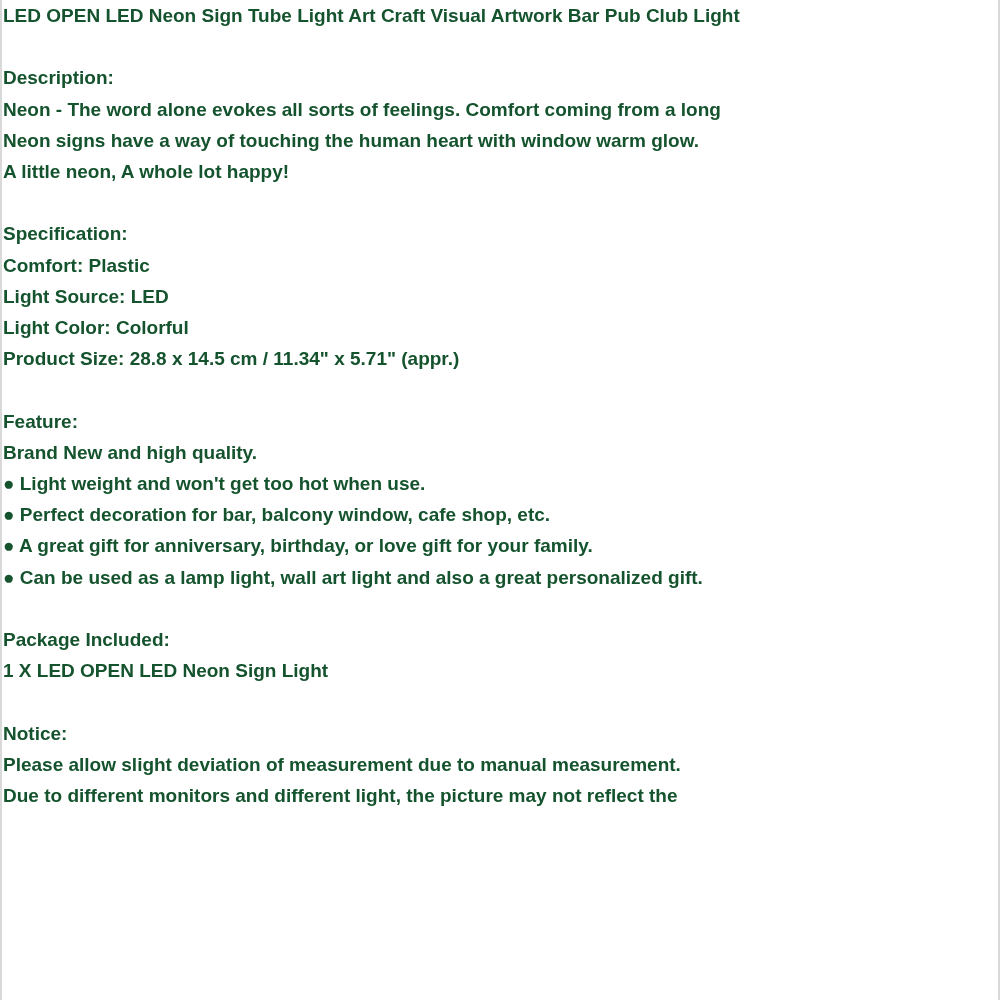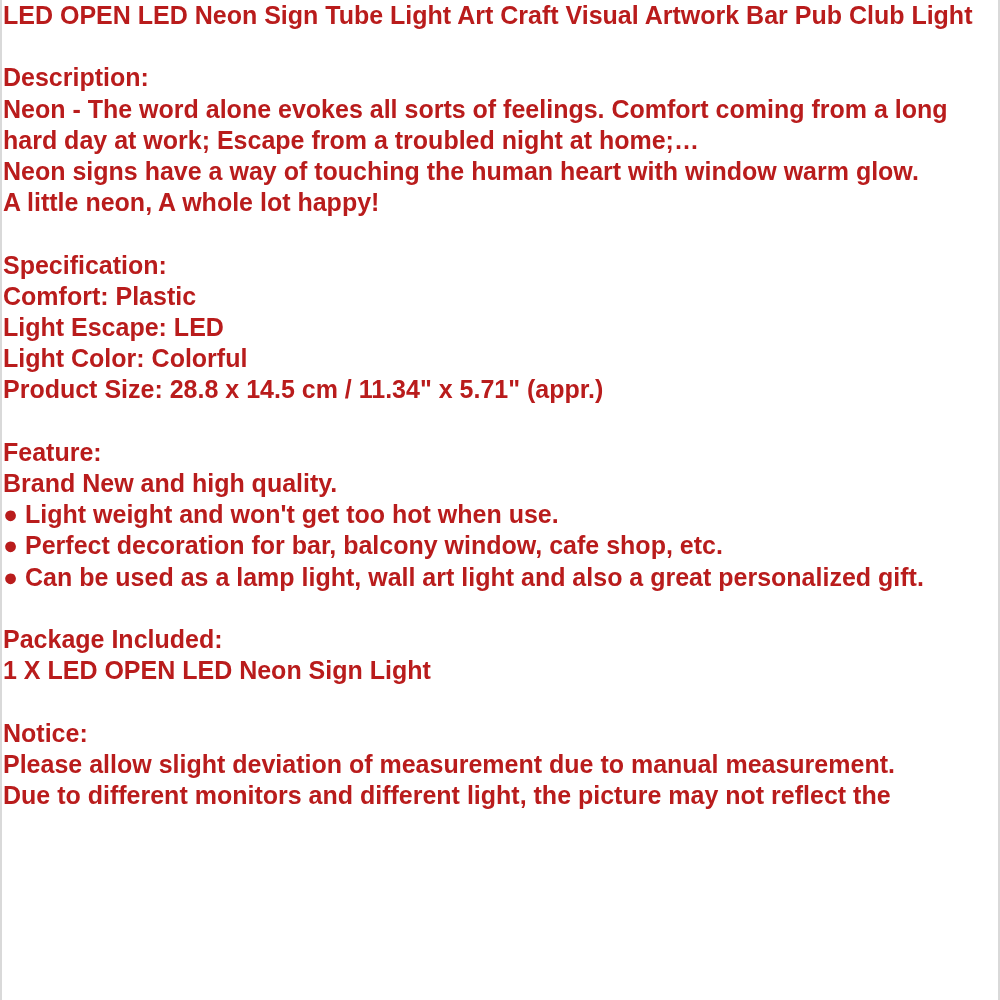--- a/index.html
+++ b/index.html
@@ -8,23 +8,23 @@
     background: #ffffff;
   }
   .page {
     position: relative;
     width: 1000px;
     height: 1000px;
     background: #ffffff;
     overflow: hidden;
     font-family: "Liberation Sans", sans-serif;
     font-weight: bold;
-    font-size: 25px;
+    font-size: 19px;
     line-height: 31.2px;
-    color: #b91c1c;
+    color: #14532d;
   }
   .edge {
     position: absolute;
     top: 0;
     width: 2px;
     height: 1000px;
     background: #d9d9d9;
   }
   .edge-left  { left: 0; }
   .edge-right { right: 0; }
@@ -53,38 +53,38 @@
 
   <div class="content">
 
     <div class="para">
       <div class="line">LED OPEN LED Neon Sign Tube Light Art Craft Visual Artwork Bar Pub Club Light</div>
     </div>
 
     <div class="para">
       <div class="line">Description:</div>
       <div class="line">Neon - The word alone evokes all sorts of feelings. Comfort coming from a long</div>
-      <div class="line">hard day at work; Escape from a troubled night at home;…</div>
       <div class="line">Neon signs have a way of touching the human heart with window warm glow.</div>
       <div class="line">A little neon, A whole lot happy!</div>
     </div>
 
     <div class="para">
       <div class="line">Specification:</div>
       <div class="line">Comfort: Plastic</div>
-      <div class="line">Light Escape: LED</div>
+      <div class="line">Light Source: LED</div>
       <div class="line">Light Color: Colorful</div>
       <div class="line">Product Size: 28.8 x 14.5 cm / 11.34" x 5.71" (appr.)</div>
     </div>
 
     <div class="para">
       <div class="line">Feature:</div>
       <div class="line">Brand New and high quality.</div>
       <div class="line">● Light weight and won't get too hot when use.</div>
       <div class="line">● Perfect decoration for bar, balcony window, cafe shop, etc.</div>
+      <div class="line">● A great gift for anniversary, birthday, or love gift for your family.</div>
       <div class="line">● Can be used as a lamp light, wall art light and also a great personalized gift.</div>
     </div>
 
     <div class="para">
       <div class="line">Package Included:</div>
       <div class="line">1 X LED OPEN LED Neon Sign Light</div>
     </div>
 
     <div class="para">
       <div class="line">Notice:</div>

